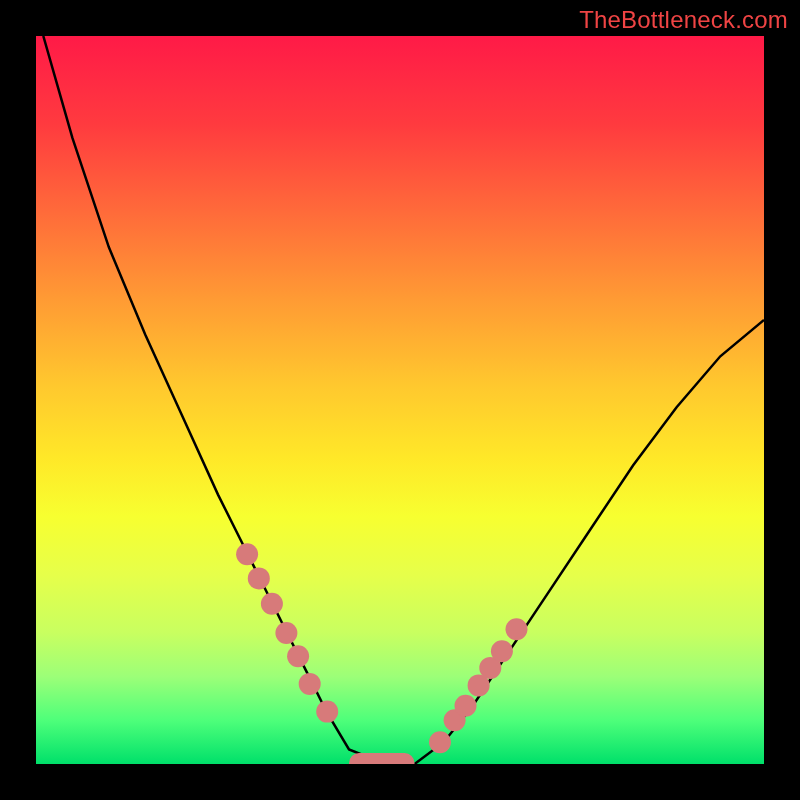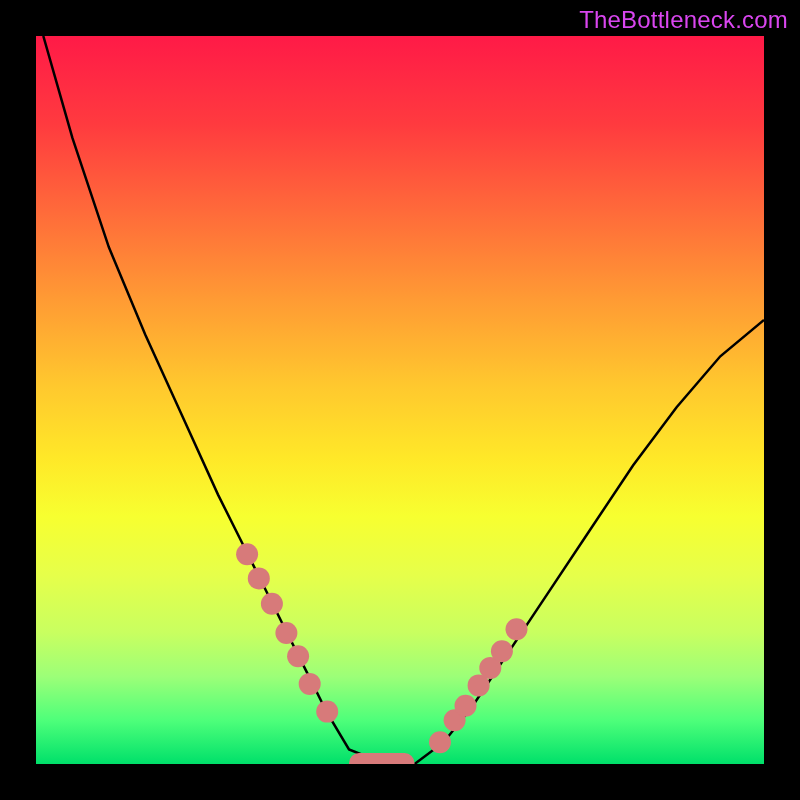--- a/index.html
+++ b/index.html
@@ -37,21 +37,21 @@
       #c8ff60 82%,
       #9cff78 88%,
       #4eff7a 94%,
       #00e06a 100%
     );
   }
   .watermark {
     position: absolute;
     top: 6px;
     right: 12px;
-    color: #d946ef;
+    color: #ef4444;
     font-size: 24px;
     font-weight: 500;
     letter-spacing: 0.2px;
   }
   svg.overlay {
     position:absolute;
     left:0;
     top:0;
   }
 </style>

